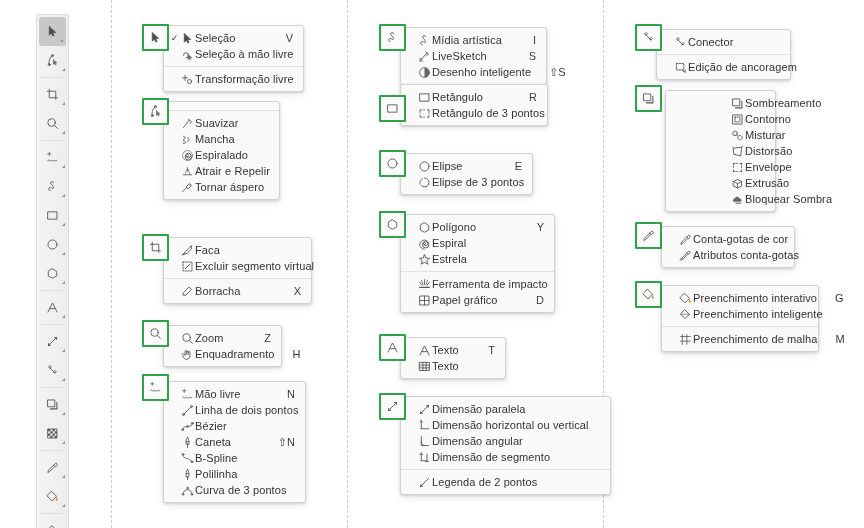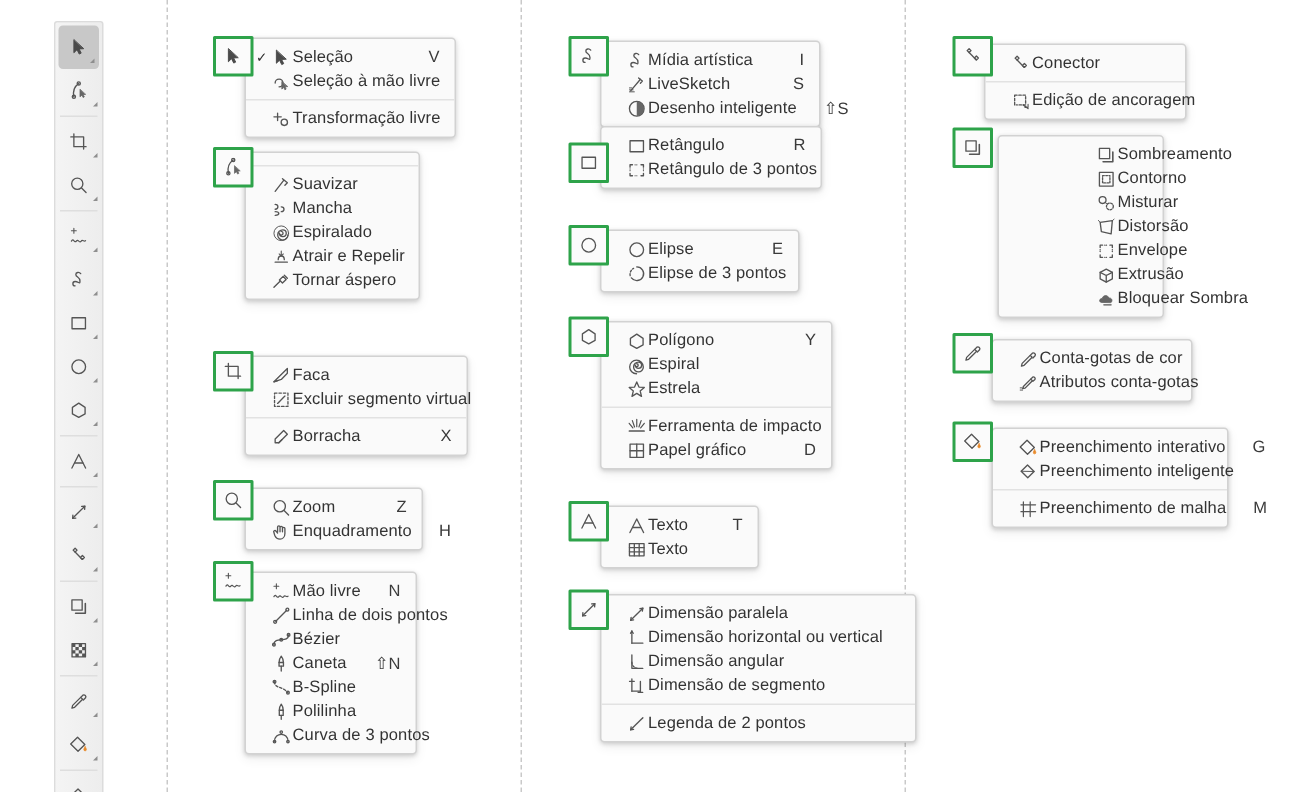--- a/index.html
+++ b/index.html
@@ -469,21 +469,21 @@
       </div>
     </div>
     <div class="anchor" style="left: 142px; top: 374px;">
       <span class="gl">
         <svg width="13" height="13" viewBox="0 0 16 16" fill="none" stroke="#555" stroke-width="1.1" stroke-linecap="round" stroke-linejoin="round">
           <path d="M2 3.5 L6 3.5 M4 1.5 L4 5.5" stroke-width="0.9"></path>
           <path d="M2 12 c1.5-3 2.5 2 4 0 c1.5-2 2.5 2 4 0 c1.2-1.8 2.4 1.2 3.6 -0.4" stroke-width="1"></path>
         </svg>
       </span>
     </div>
-    <div class="flyout" style="left: 163px; top: 381px; width: 115px;">
+    <div class="flyout" style="left: 163px; top: 381px; width: 143px;">
       <div class="mrow">
         <span class="chk"></span>
         <span class="ico">
           <svg width="13" height="13" viewBox="0 0 16 16" fill="none" stroke="#555" stroke-width="1.1" stroke-linecap="round" stroke-linejoin="round">
             <path d="M2 3.5 L6 3.5 M4 1.5 L4 5.5" stroke-width="0.9"></path>
             <path d="M2 12 c1.5-3 2.5 2 4 0 c1.5-2 2.5 2 4 0 c1.2-1.8 2.4 1.2 3.6 -0.4" stroke-width="1"></path>
           </svg>
         </span>
         <span class="lbl">Mão livre</span>
         <span class="key">N</span>

